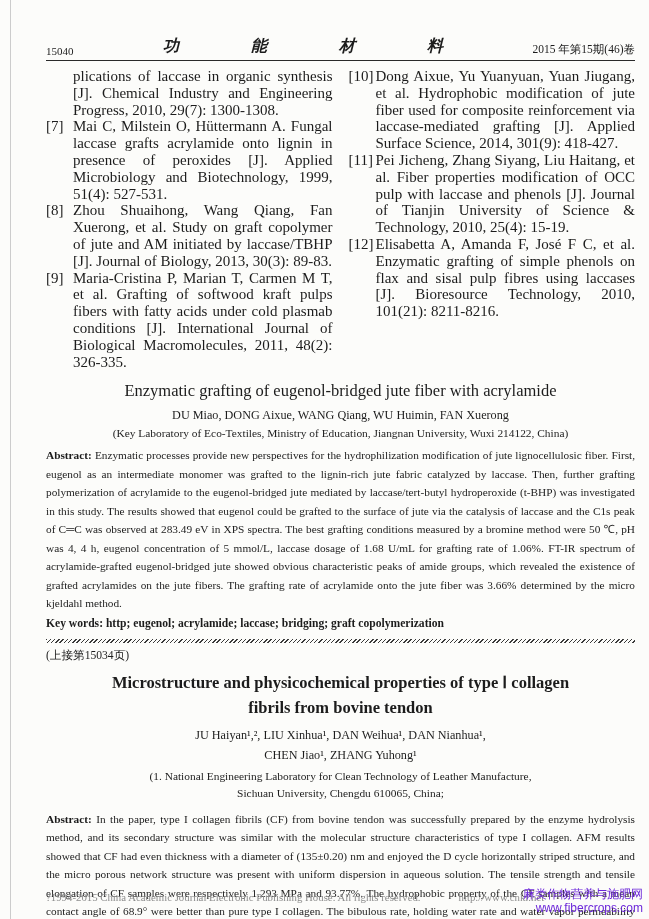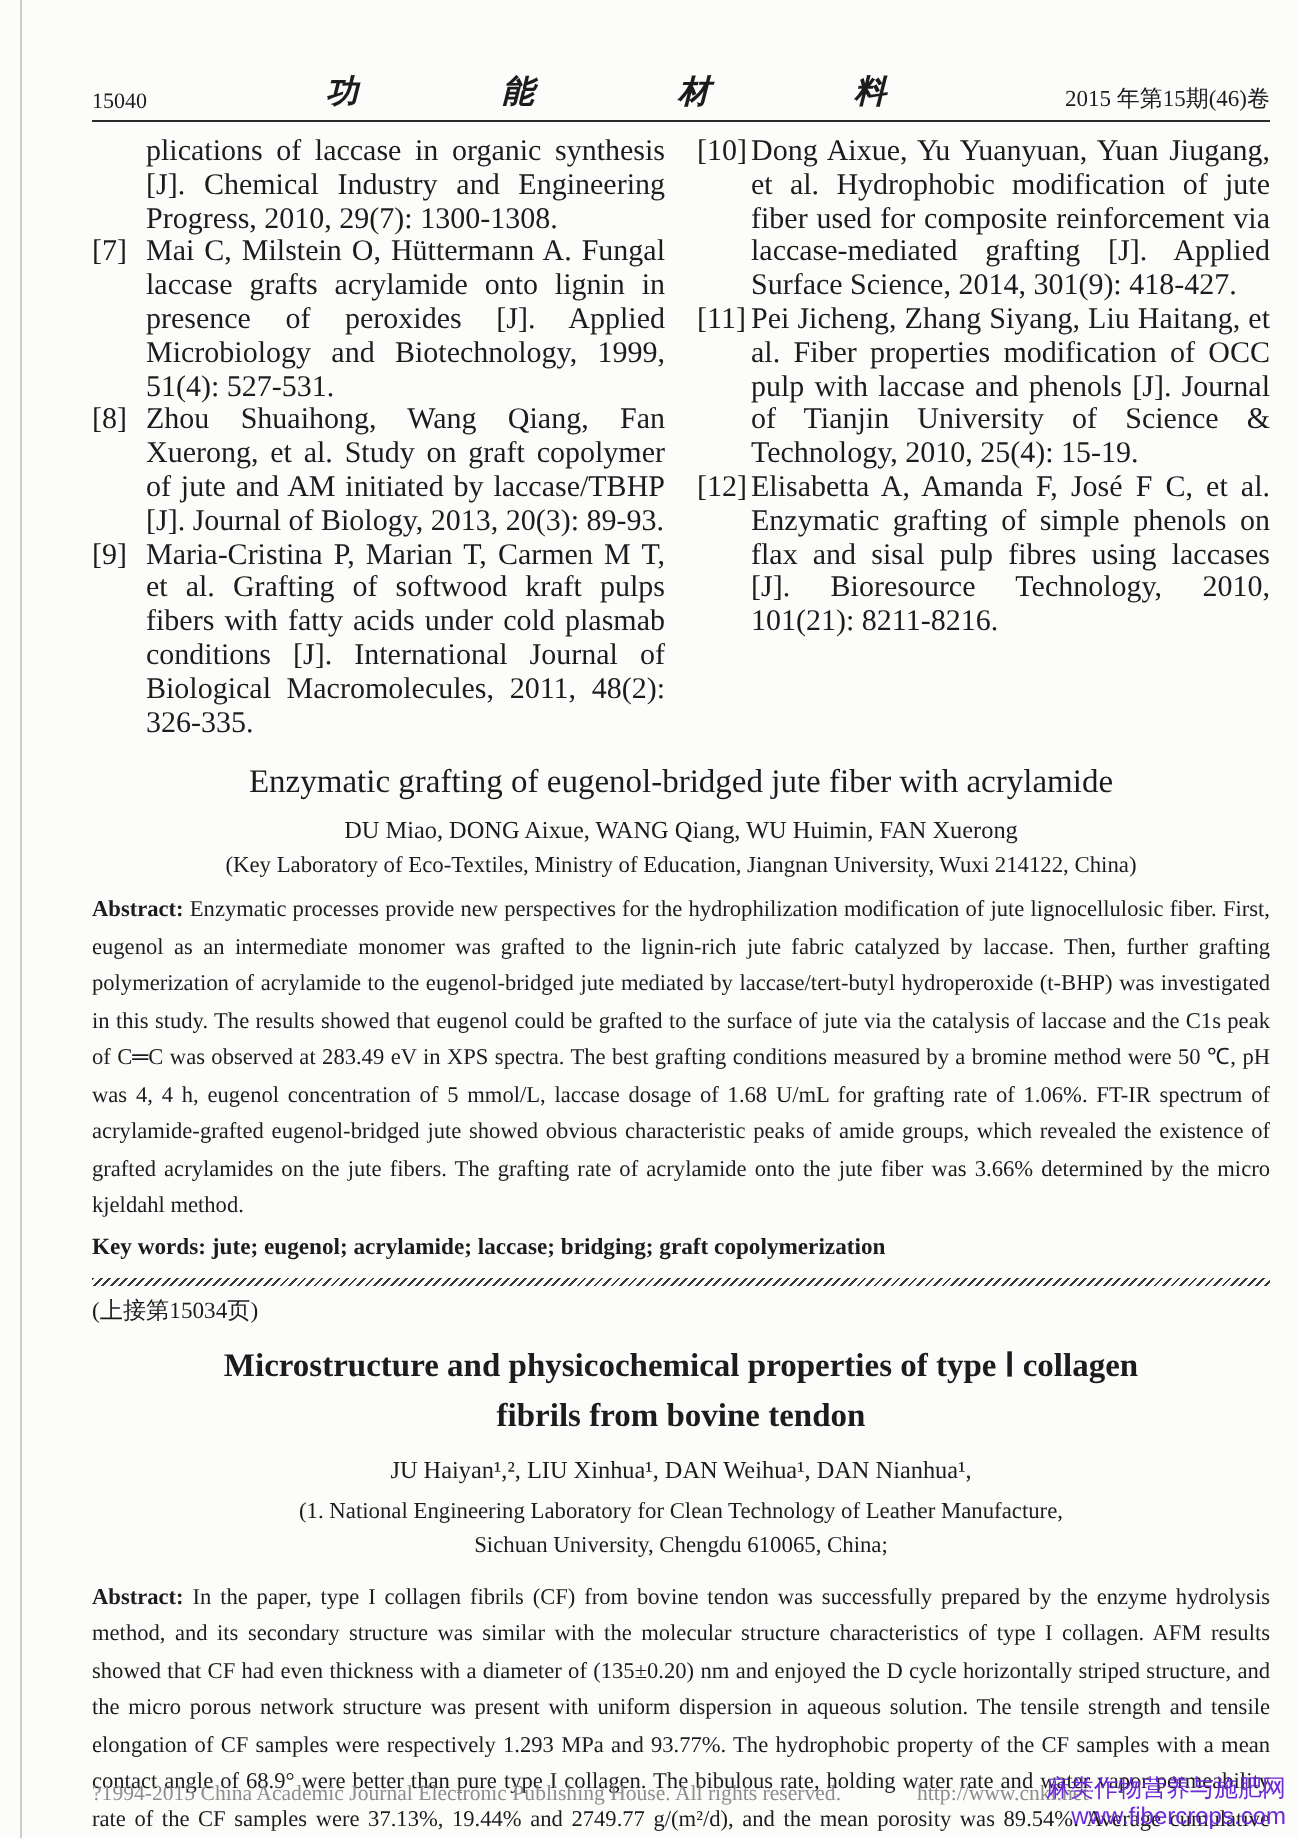--- a/index.html
+++ b/index.html
@@ -65,21 +65,21 @@
         <div class="ref">
           <span class="ref-num"></span>
           <span class="ref-text">plications of laccase in organic synthesis [J]. Chemical Industry and Engineering Progress, 2010, 29(7): 1300-1308.</span>
         </div>
         <div class="ref">
           <span class="ref-num">[7]</span>
           <span class="ref-text">Mai C, Milstein O, Hüttermann A. Fungal laccase grafts acrylamide onto lignin in presence of peroxides [J]. Applied Microbiology and Biotechnology, 1999, 51(4): 527-531.</span>
         </div>
         <div class="ref">
           <span class="ref-num">[8]</span>
-          <span class="ref-text">Zhou Shuaihong, Wang Qiang, Fan Xuerong, et al. Study on graft copolymer of jute and AM initiated by laccase/TBHP [J]. Journal of Biology, 2013, 20(3): 89-93.</span>
+          <span class="ref-text">Zhou Shuaihong, Wang Qiang, Fan Xuerong, et al. Study on graft copolymer of jute and AM initiated by laccase/TBHP [J]. Journal of Biology, 2013, 30(3): 89-83.</span>
         </div>
         <div class="ref">
           <span class="ref-num">[9]</span>
           <span class="ref-text">Maria-Cristina P, Marian T, Carmen M T, et al. Grafting of softwood kraft pulps fibers with fatty acids under cold plasmab conditions [J]. International Journal of Biological Macromolecules, 2011, 48(2): 326-335.</span>
         </div>
       </div>
       <div class="refcol">
         <div class="ref">
           <span class="ref-num">[10]</span>
           <span class="ref-text">Dong Aixue, Yu Yuanyuan, Yuan Jiugang, et al. Hydrophobic modification of jute fiber used for composite reinforcement via laccase-mediated grafting [J]. Applied Surface Science, 2014, 301(9): 418-427.</span>
@@ -93,34 +93,35 @@
           <span class="ref-text">Elisabetta A, Amanda F, José F C, et al. Enzymatic grafting of simple phenols on flax and sisal pulp fibres using laccases [J]. Bioresource Technology, 2010, 101(21): 8211-8216.</span>
         </div>
       </div>
     </div>
 
     <div>
       <div class="title1">Enzymatic grafting of eugenol-bridged jute fiber with acrylamide</div>
       <div class="authors">DU Miao, DONG Aixue, WANG Qiang, WU Huimin, FAN Xuerong</div>
       <div class="affil">(Key Laboratory of Eco-Textiles, Ministry of Education, Jiangnan University, Wuxi 214122, China)</div>
       <p class="abstract"><span class="lbl">Abstract:</span> <span>Enzymatic processes provide new perspectives for the hydrophilization modification of jute lignocellulosic fiber. First, eugenol as an intermediate monomer was grafted to the lignin-rich jute fabric catalyzed by laccase. Then, further grafting polymerization of acrylamide to the eugenol-bridged jute mediated by laccase/tert-butyl hydroperoxide (t-BHP) was investigated in this study. The results showed that eugenol could be grafted to the surface of jute via the catalysis of laccase and the C1s peak of C═C was observed at 283.49 eV in XPS spectra. The best grafting conditions measured by a bromine method were 50 ℃, pH was 4, 4 h, eugenol concentration of 5 mmol/L, laccase dosage of 1.68 U/mL for grafting rate of 1.06%. FT-IR spectrum of acrylamide-grafted eugenol-bridged jute showed obvious characteristic peaks of amide groups, which revealed the existence of grafted acrylamides on the jute fibers. The grafting rate of acrylamide onto the jute fiber was 3.66% determined by the micro kjeldahl method.</span></p>
-      <div class="keywords"><span class="lbl">Key words:</span> <span>jute; eugenol; acrylamide; laccase; bridging; graft copolymerization</span></div>
+      <div class="keywords"><span class="lbl">Key words:</span> <span>http; eugenol; acrylamide; laccase; bridging; graft copolymerization</span></div>
     </div>
 
     <div class="sep"></div>
 
     <div class="note">(上接第15034页)</div>
 
     <div>
       <div class="title2">
         <div>Microstructure and physicochemical properties of type Ⅰ collagen</div>
         <div>fibrils from bovine tendon</div>
       </div>
       <div class="authors2">
         <div>JU Haiyan¹,², LIU Xinhua¹, DAN Weihua¹, DAN Nianhua¹,</div>
+        <div>CHEN Jiao¹, ZHANG Yuhong¹</div>
       </div>
       <div class="affil2">
         <div>(1. National Engineering Laboratory for Clean Technology of Leather Manufacture,</div>
         <div>Sichuan University, Chengdu 610065, China;</div>
       </div>
       <p class="abstract"><span class="lbl">Abstract:</span> <span>In the paper, type I collagen fibrils (CF) from bovine tendon was successfully prepared by the enzyme hydrolysis method, and its secondary structure was similar with the molecular structure characteristics of type I collagen. AFM results showed that CF had even thickness with a diameter of (135±0.20) nm and enjoyed the D cycle horizontally striped structure, and the micro porous network structure was present with uniform dispersion in aqueous solution. The tensile strength and tensile elongation of CF samples were respectively 1.293 MPa and 93.77%. The hydrophobic property of the CF samples with a mean contact angle of 68.9° were better than pure type I collagen. The bibulous rate, holding water rate and water vapor permeability rate of the CF samples were 37.13%, 19.44% and 2749.77 g/(m²/d), and the mean porosity was 89.54%. Average cumulative adsorption and desorption of specific surface area of the CF samples were 8.4251 and 12.8046 m²/g, and the results presented the characteristics of large volume, small specific surface area and large pore size. The results provide a new reliable theoretical basis for deep processing, molding and application of natural collagen fibrils.</span></p>
       <div class="keywords"><span class="lbl">Key words:</span> <span>type I collagen fibrils; FT-IR; physicochemical properties; AFM; contact angle</span></div>
     </div>
 
   </div>

